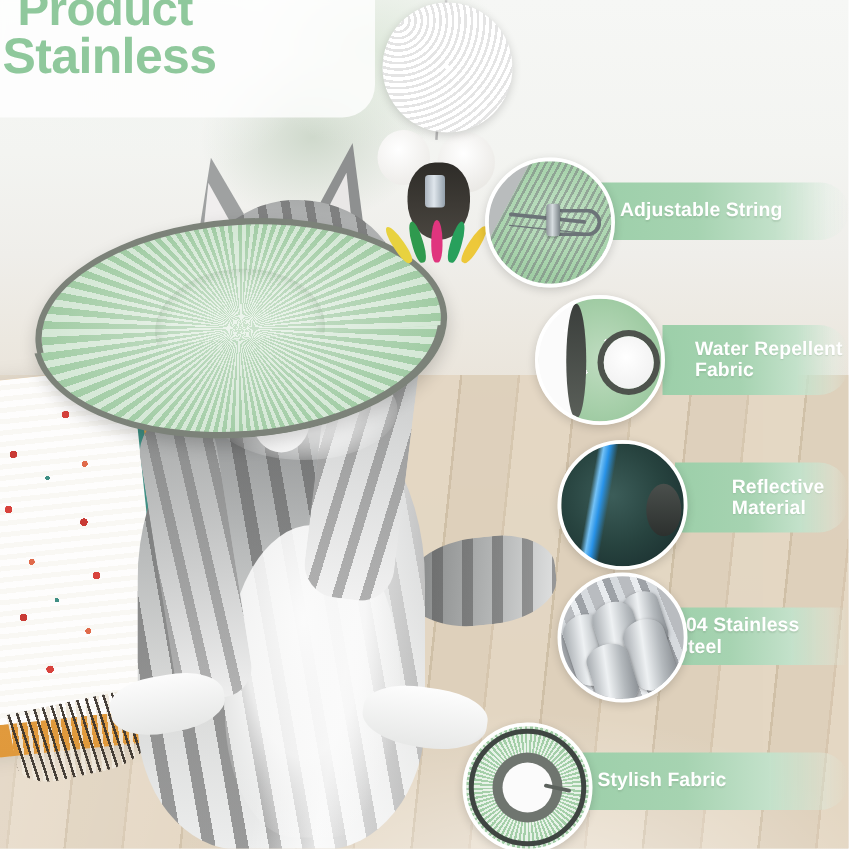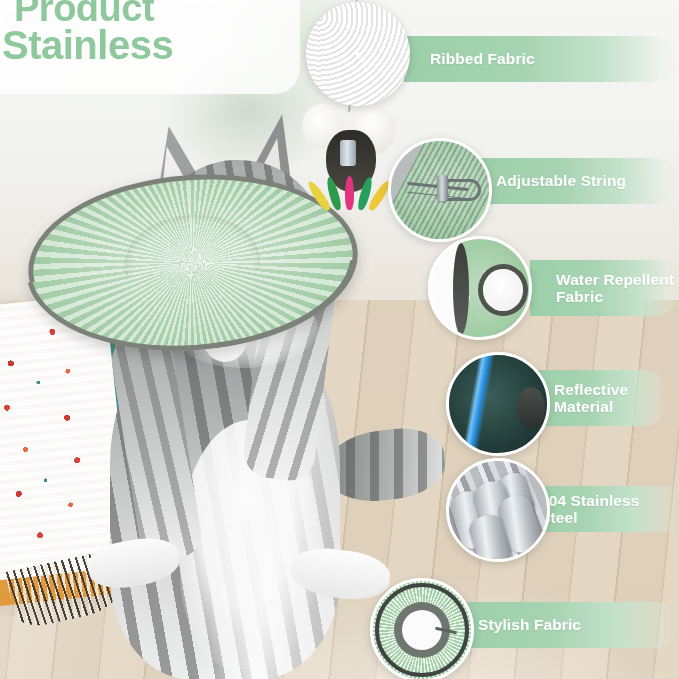--- a/index.html
+++ b/index.html
@@ -456,27 +456,24 @@
   </div>
 
   <div class="title-panel">
     <div class="title-text">
       <span>Product</span>
       <span class="l2">Stainless</span>
     </div>
   </div>
 
   <div class="feature" style="left:0;top:0;width:679px;height:120px;">
-    <div class="banner rounded-r" style="left:404px;top:36px;width:275px;">
-      <span class="txt">Ribbed Fabric</span>
-    </div>
     <div class="thumb t-ribbed" style="left:306px;top:2px;width:104px;height:104px;"></div>
   </div>
 
-  <div class="feature" style="left:0;top:12px;width:679px;height:240px;padding-left:20px;">
+  <div class="feature" style="left:0;top:0;width:679px;height:240px;padding-left:20px;">
     <div class="banner rounded-r" style="left:470px;top:146px;width:209px;">
       <span class="txt">Adjustable String</span>
     </div>
     <div class="thumb ring t-string" style="left:388px;top:126px;width:104px;height:104px;">
       <div class="cord"></div>
       <div class="loop"></div>
       <div class="lock"></div>
     </div>
   </div>
 
@@ -485,21 +482,21 @@
       <span class="txt">Water Repellent
 Fabric</span>
     </div>
     <div class="thumb ring t-water" style="left:428px;top:236px;width:104px;height:104px;">
       <div class="rim"></div>
       <div class="inner"></div>
     </div>
   </div>
 
   <div class="feature" style="left:0;top:0;width:679px;height:460px;">
-    <div class="banner two-line rounded-r" style="left:528px;top:370px;width:139px;">
+    <div class="banner two-line rounded-r" style="left:540px;top:370px;width:139px;justify-content:center;">
       <span class="txt">Reflective
 Material</span>
     </div>
     <div class="thumb ring t-reflect" style="left:446px;top:352px;width:104px;height:104px;">
       <div class="edge"></div>
     </div>
   </div>
 
   <div class="feature" style="left:0;top:0;width:679px;height:570px;">
     <div class="banner" style="left:514px;top:486px;width:165px;">

